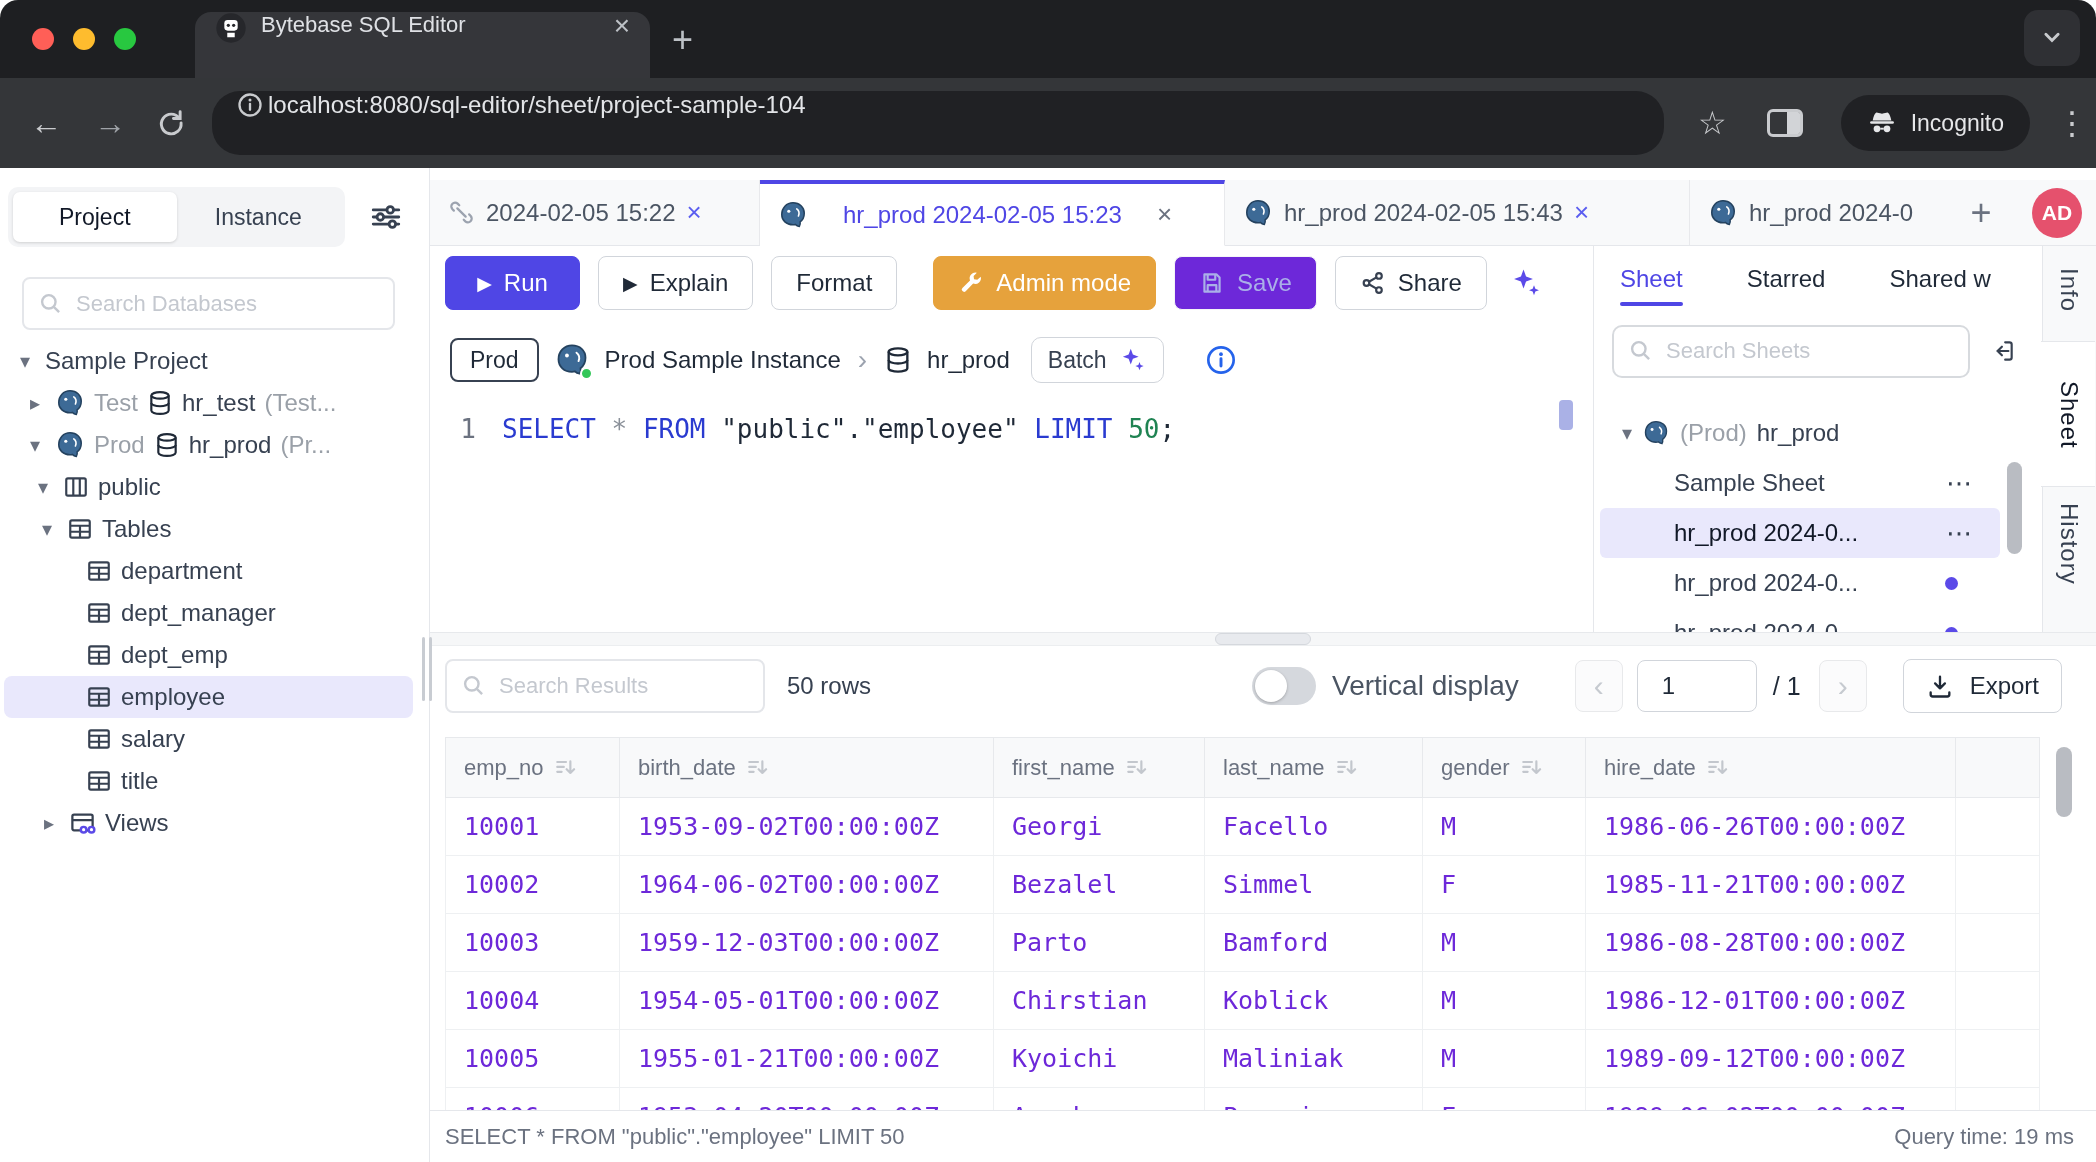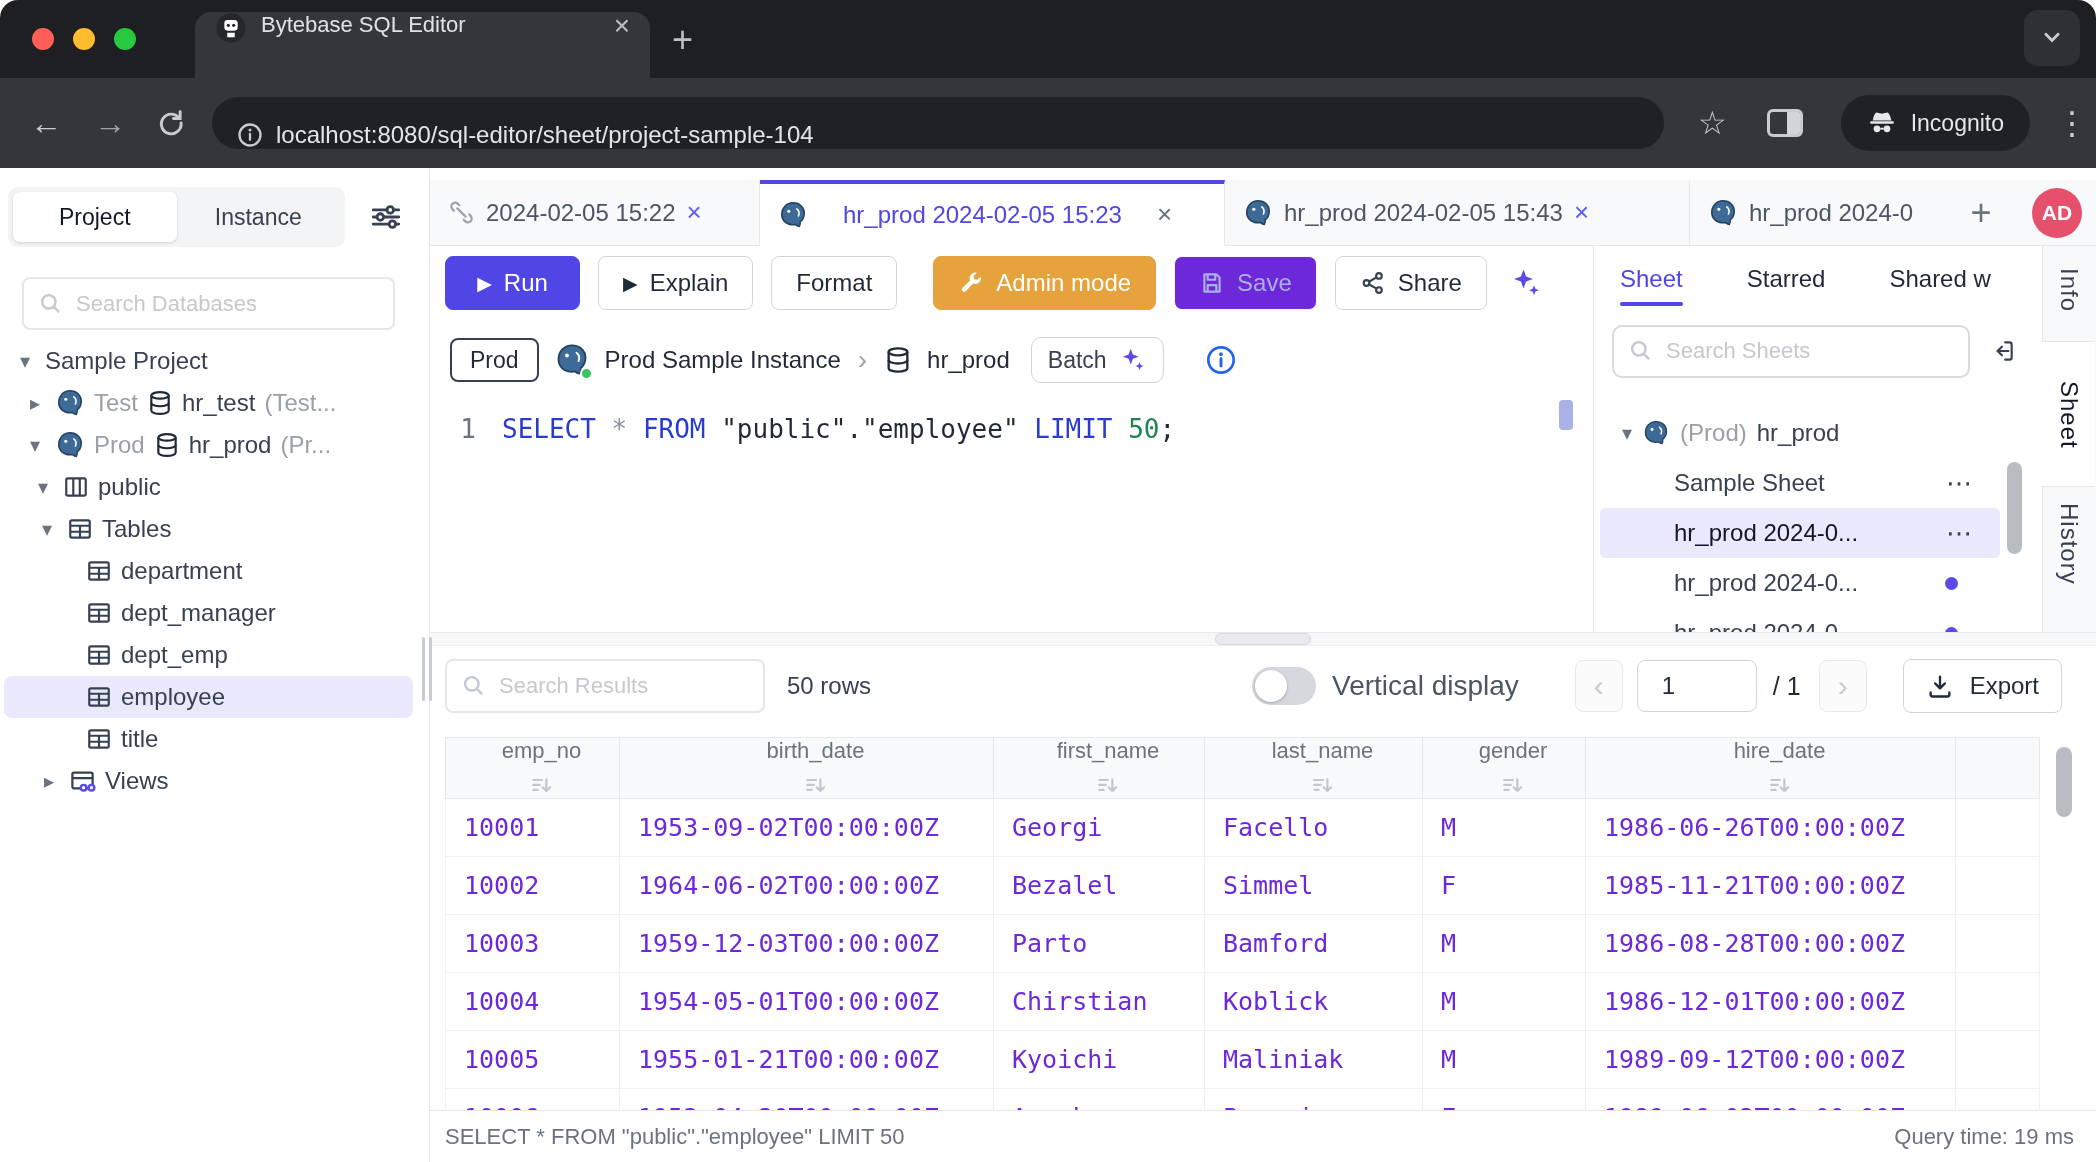--- a/index.html
+++ b/index.html
@@ -17,21 +17,21 @@
   .btab { position:absolute; left:195px; top:12px; width:455px; height:66px; background:#35363a; border-radius:16px 16px 0 0; display:flex; align-items:flex-start; padding:0 20px; gap:14px; }
   .favicon svg { display:block; }
   .btab-title { color:#dfe1e5; font-size:22px; flex:1; white-space:nowrap; overflow:hidden; }
   .tab-x { color:#bdc1c6; font-size:28px; line-height:1; }
   .newtab { position:absolute; left:672px; top:22px; color:#bdc1c6; font-size:36px; line-height:1; }
   .wchevron { position:absolute; right:16px; top:10px; width:56px; height:56px; background:#2f3034; border-radius:14px; display:flex; align-items:center; justify-content:center; }
   .btoolbar { height:90px; background:#343639; display:flex; align-items:center; }
   .navic { font-size:32px; color:#c9cbce; margin-left:28px; width:36px; text-align:center; }
   .navic.fwd { color:#9fa3a8; }
   .reload { margin-left:26px; display:flex; }
-  .urlbar { margin-left:26px; width:1452px; height:52px; background:#202124; border-radius:28px; display:flex; align-items:flex-end; padding:0 24px; gap:12px; }
+  .urlbar { margin-left:26px; width:1452px; height:64px; background:#202124; border-radius:28px; display:flex; align-items:flex-start; padding:0 24px; gap:4px; }
   .url-text { color:#e3e5e8; font-size:24px; white-space:nowrap; }
   .star { margin-left:34px; font-size:32px; color:#c9cbce; }
   .panelic { margin-left:40px; width:36px; height:28px; border:3px solid #c9cbce; border-radius:6px; position:relative; }
   .panelic::after { content:""; position:absolute; right:0; top:0; bottom:0; width:42%; background:#d2d4d7; border-radius:0 2px 2px 0; }
   .incog { margin-left:38px; height:56px; background:#202124; border-radius:28px; display:flex; align-items:center; gap:14px; padding:0 26px; }
   .incog-label { color:#e6e7e9; font-size:23px; }
   .kebab { margin-left:26px; color:#c9cbce; font-size:32px; }
 
   
   .app { display:flex; height:994px; }
@@ -132,21 +132,21 @@
   .pagebtn { margin-left:56px; width:48px; height:52px; border:1px solid #e8e9eb; background:#fbfbfc; border-radius:8px; color:#c6cad0; font-size:30px; display:flex; align-items:center; justify-content:center; flex:none; }
   .pagebtn.next { margin-left:18px; }
   .pageinput { margin-left:14px; width:120px; height:52px; border:1px solid #d1d5db; border-radius:8px; font-size:24px; color:#1f2937; padding-left:24px; outline:none; font-family:"Liberation Sans",sans-serif; }
   .pagetotal { margin-left:16px; font-size:25px; color:#1f2937; white-space:nowrap; }
   .exportbtn { margin-left:36px; height:54px; border:1px solid #d1d5db; border-radius:8px; background:#fff; display:flex; align-items:center; gap:16px; padding:0 22px; font-size:24px; color:#1f2937; flex:none; }
 
   .tablewrap { margin-top:17px; flex:1; overflow:hidden; position:relative; padding-left:15px; }
   table.grid { border-collapse:collapse; table-layout:fixed; width:1594px; }
   table.grid col.c0{width:174px;} col.c1{width:374px;} col.c2{width:211px;} col.c3{width:218px;} col.c4{width:163px;} col.c5{width:370px;} col.c6{width:84px;}
   table.grid th { height:60px; background:#f8f9fa; border:1px solid #e7e9ec; font-weight:normal; text-align:left; padding-left:18px; font-size:22px; color:#6b7280; white-space:nowrap; }
-  table.grid th .hwrap { display:flex; align-items:center; gap:10px;flex-direction:column; }
+  table.grid th .hwrap { display:flex; align-items:center; gap:10px; }
   table.grid td { height:58px; border:1px solid #eef0f2; border-top:none; padding-left:18px; font-family:"DejaVu Sans Mono", monospace; font-size:25px; color:#6d28d9; white-space:nowrap; overflow:hidden; }
   .res-thumb { position:absolute; right:24px; top:10px; width:16px; height:70px; border-radius:8px; background:#b9bcc2; }
 
   
   .statusbar { height:52px; border-top:1px solid #e5e7eb; display:flex; align-items:center; justify-content:space-between; padding:0 22px 0 15px; font-size:22px; color:#6b7280; }
 </style>
 </head>
 <body>
 
 <svg width="0" height="0" style="position:absolute">
@@ -342,20 +342,26 @@
           <svg class="ic" width="26" height="26" data-interactable="false">
               <use href="#i-table"></use>
             </svg>
           <span data-interactable="false">dept_emp</span>
         </div>
         <div class="trow selected" style="padding-left:82px" data-interactable="true">
           <svg class="ic" width="26" height="26" data-interactable="false">
               <use href="#i-table"></use>
             </svg>
           <span data-interactable="false">employee</span>
+        </div>
+        <div class="trow" style="padding-left:86px" data-interactable="true">
+          <svg class="ic" width="26" height="26" data-interactable="false">
+              <use href="#i-table"></use>
+            </svg>
+          <span data-interactable="false">salary</span>
         </div>
         <div class="trow" style="padding-left:86px" data-interactable="true">
           <svg class="ic" width="26" height="26" data-interactable="false">
               <use href="#i-table"></use>
             </svg>
           <span data-interactable="false">title</span>
         </div>
         <div class="trow" style="padding-left:38px" data-interactable="true">
           <span class="caret" data-interactable="true">▸</span>
           <svg class="ic" width="27" height="27" data-interactable="false">

